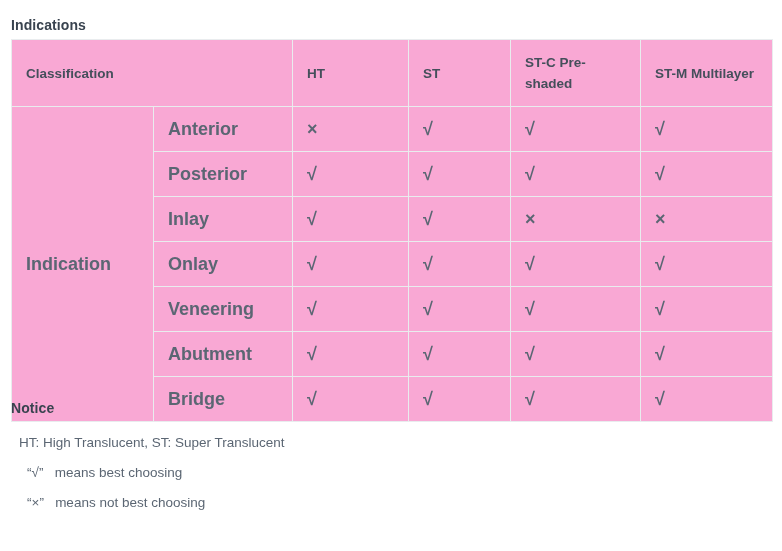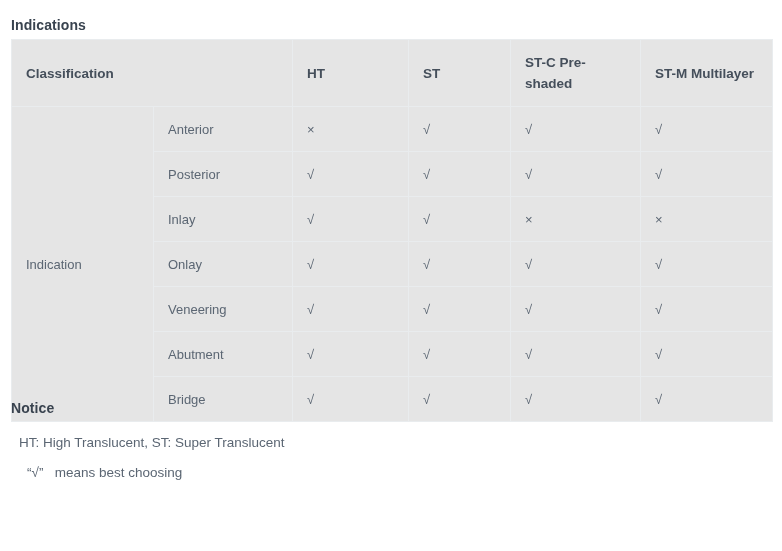--- a/index.html
+++ b/index.html
@@ -76,31 +76,31 @@
   .table-wrap {
     position: absolute;
     left: 11px;
     top: 39px;
     width: 761px;
   }
   table.ind-table {
     border-collapse: collapse;
     width: 761px;
     table-layout: fixed;
-    background: #e5e5e5;
+    background: #f9a8d4;
   }
   table.ind-table th,
   table.ind-table td {
     border: 1px solid #e9ecee;
     padding: 0 14px;
     text-align: left;
     vertical-align: middle;
-    font-size: 13px;
-    color: #5b6673;
-    font-weight: normal;
+    font-size: 18px;
+    color: #5b6673;
+    font-weight: bold;
     background: transparent;
   }
   table.ind-table thead th {
     height: 66px;
     font-weight: bold;
     color: #454f5b;
     font-size: 13.5px;
     line-height: 21px;
   }
   table.ind-table tbody td {
@@ -240,15 +240,16 @@
           </tr>
         </tbody>
     </table>
   </div>
 
   <div class="section-title" id="notice-title">Notice</div>
 
   <div class="notice-lines">
     <div class="notice-line">HT: High Translucent, ST: Super Translucent</div>
     <div class="notice-line indent">“√”   means best choosing</div>
+    <div class="notice-line indent">“×”   means not best choosing</div>
   </div>
 
 </div>
 
 </body></html>

